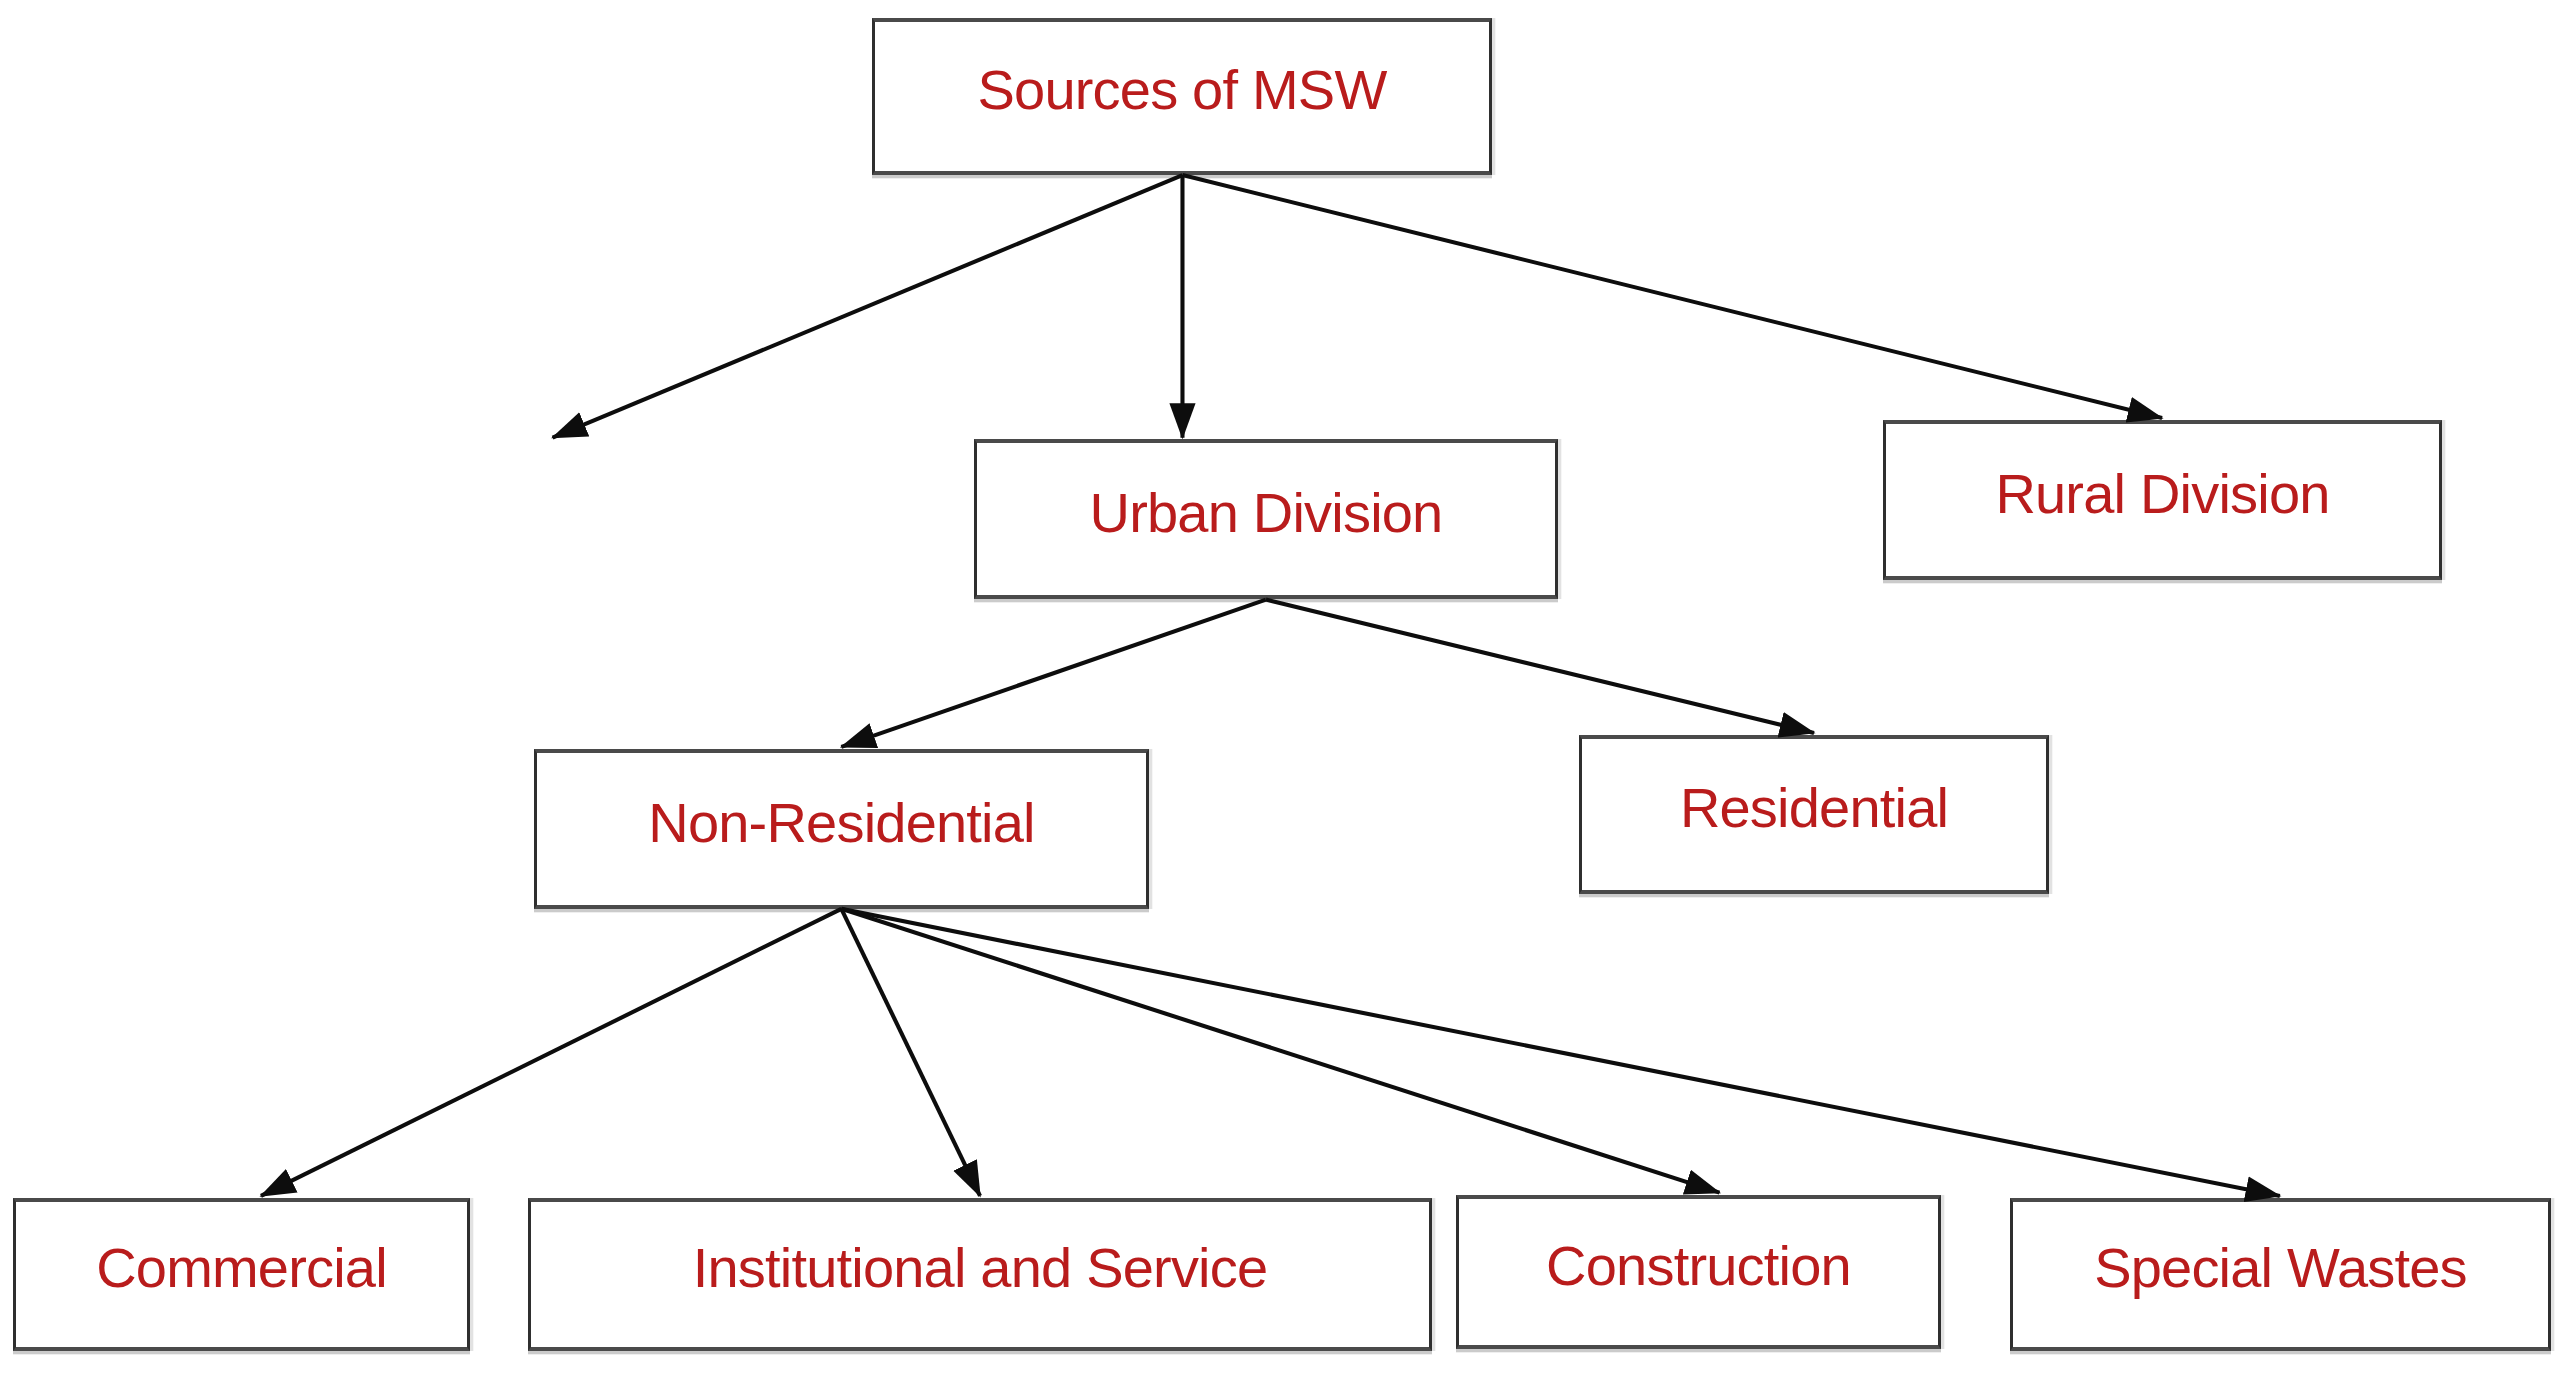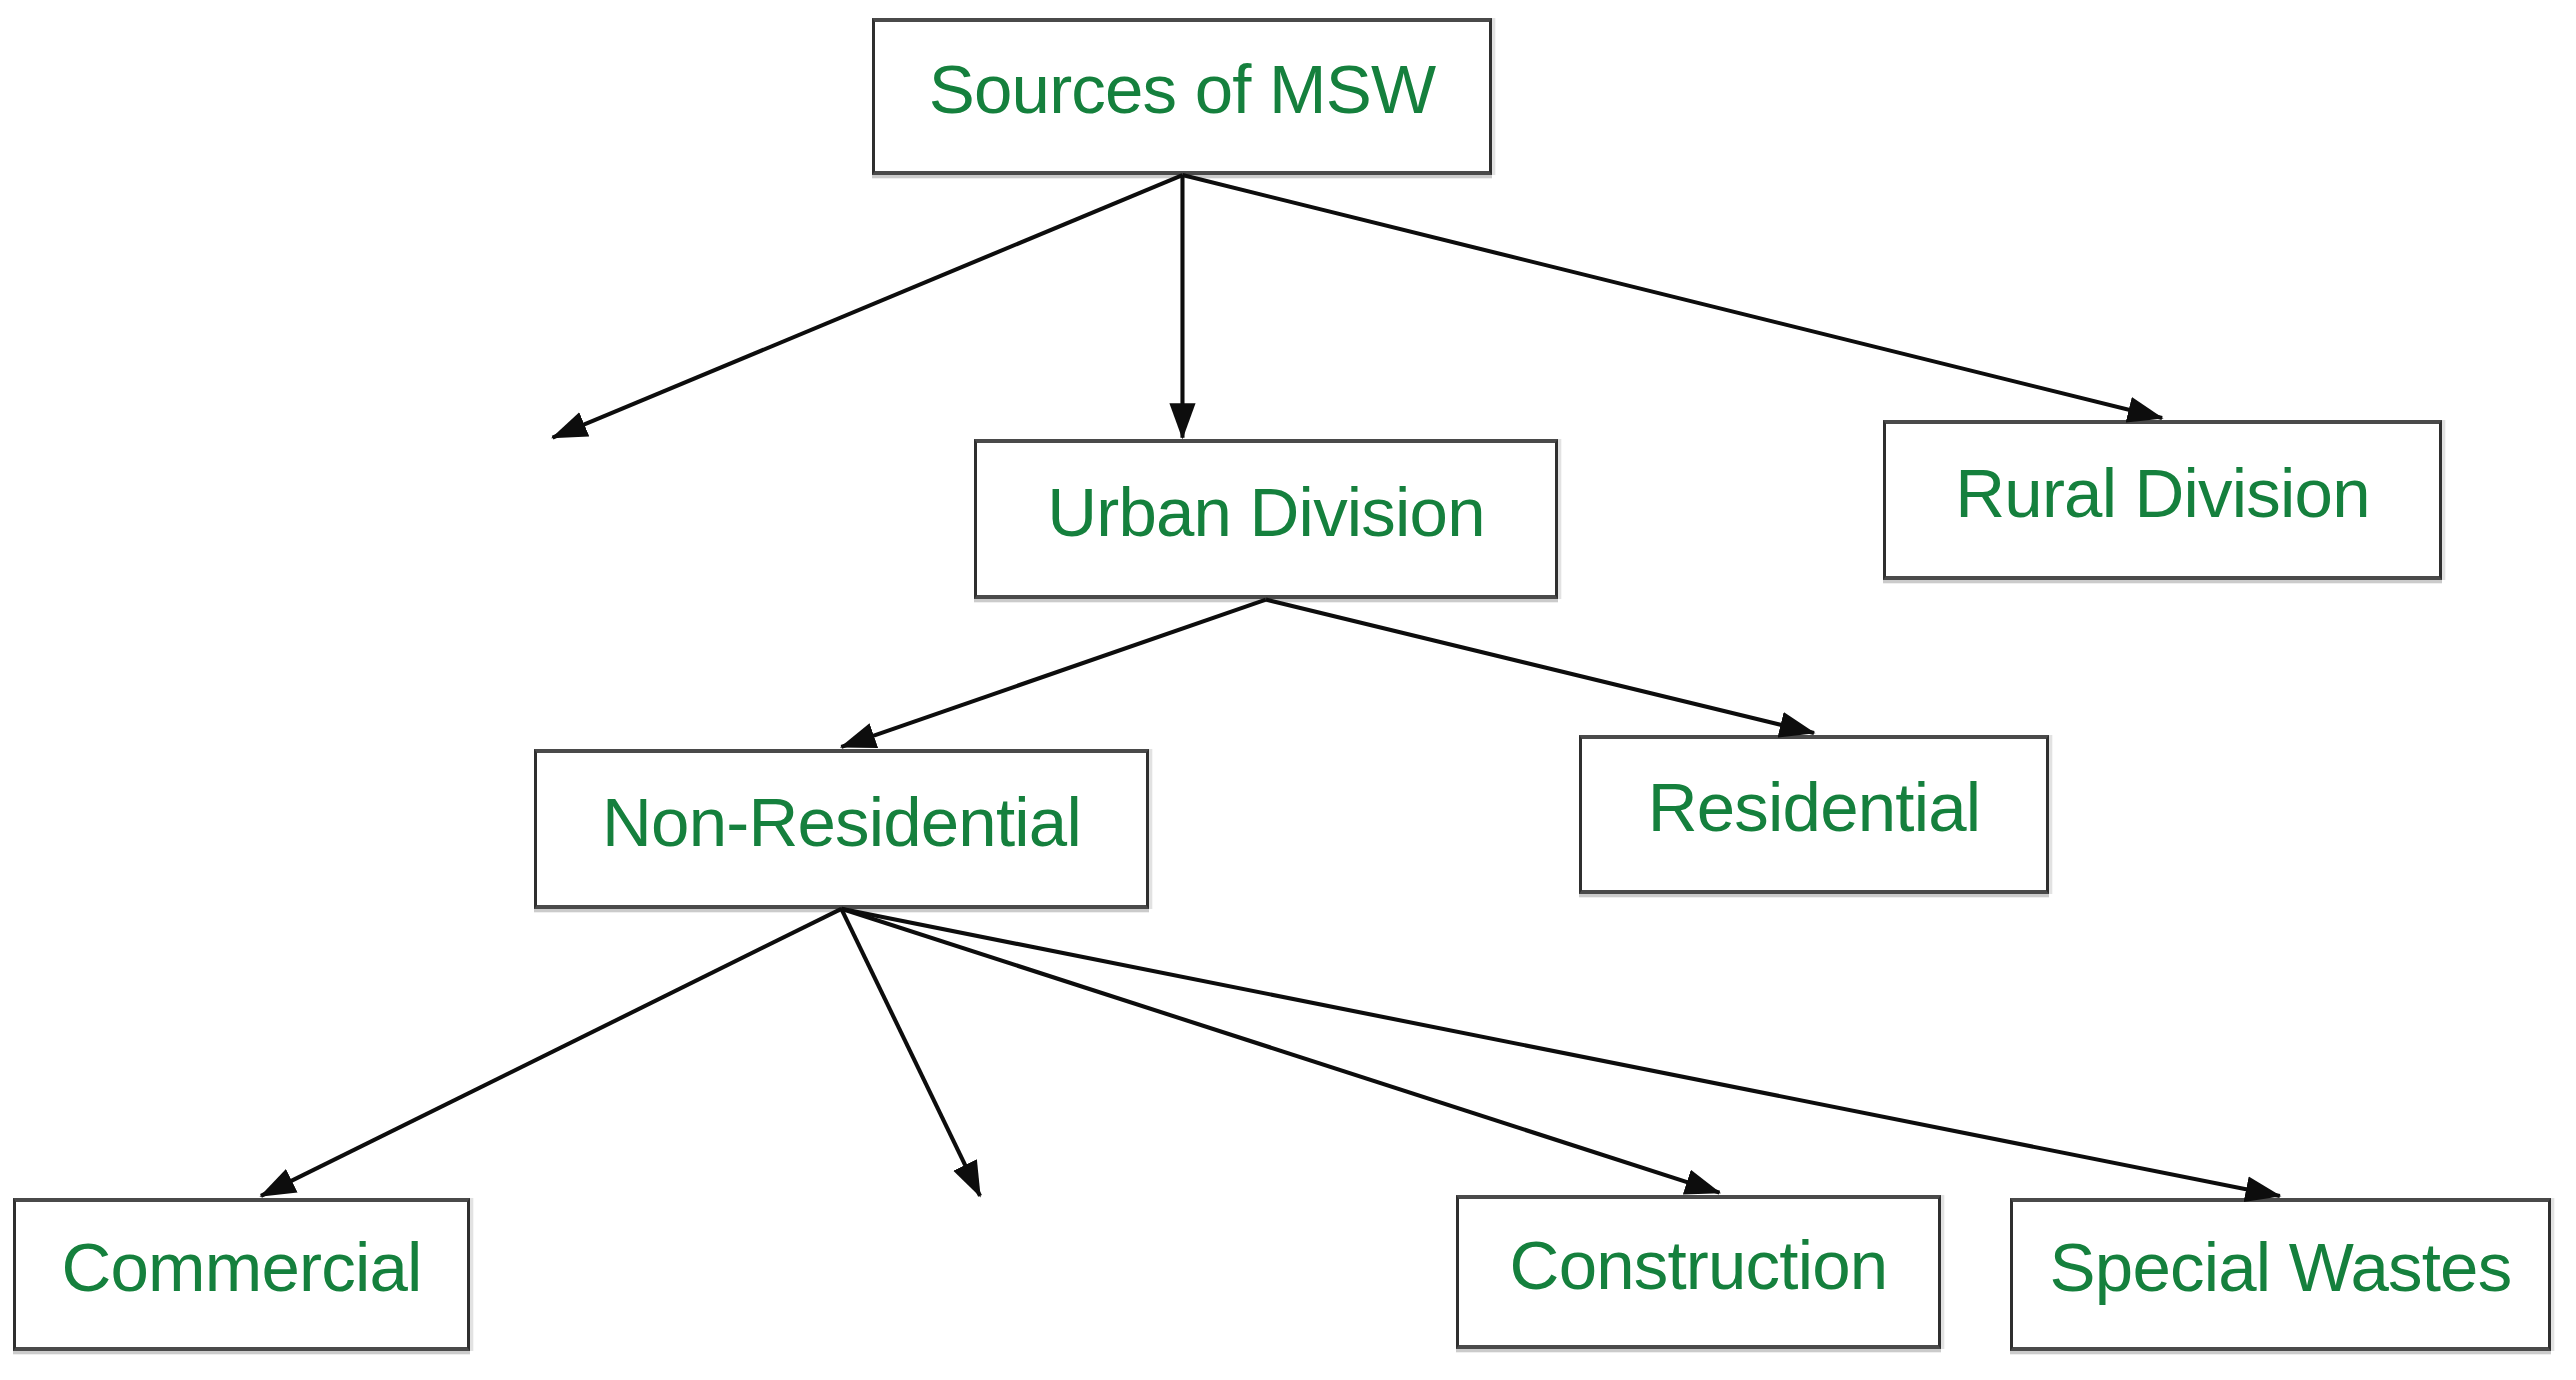--- a/index.html
+++ b/index.html
@@ -32,22 +32,22 @@
     border-top: 4.9px solid #4a4a4a;
     border-bottom: 4.9px solid #4a4a4a;
     box-shadow: 0 3.3px 0 rgba(160,160,160,0.55), 3.3px 0 0 rgba(190,190,190,0.45);
     display: flex;
     align-items: center;
     justify-content: center;
     box-sizing: border-box;
     z-index: 1;
   }
   .node .label {
-    color: #15803d;
-    font-size: 69px;
+    color: #b91c1c;
+    font-size: 56px;
     line-height: 1.05;
     letter-spacing: -0.8px;
     white-space: nowrap;
     text-align: center;
     transform: translateY(-6.5px);
   }
   
   #node-sources       { left: 872px; top: 18px;   width: 620px;  height: 157px; }
   #node-industrial    { left: 198px;  top: 439px;  width: 709px;  height: 160px; }
   #node-urban         { left: 974px; top: 439px;  width: 584px;  height: 160px; }
@@ -99,20 +99,23 @@
   </div>
 
   <div class="node" id="node-residential">
     <span class="label">Residential</span>
   </div>
 
   <div class="node" id="node-commercial">
     <span class="label">Commercial</span>
   </div>
 
+  <div class="node" id="node-institutional">
+    <span class="label">Institutional and Service</span>
+  </div>
 
   <div class="node" id="node-construction">
     <span class="label">Construction</span>
   </div>
 
   <div class="node" id="node-special">
     <span class="label">Special Wastes</span>
   </div>
 
 </div>

